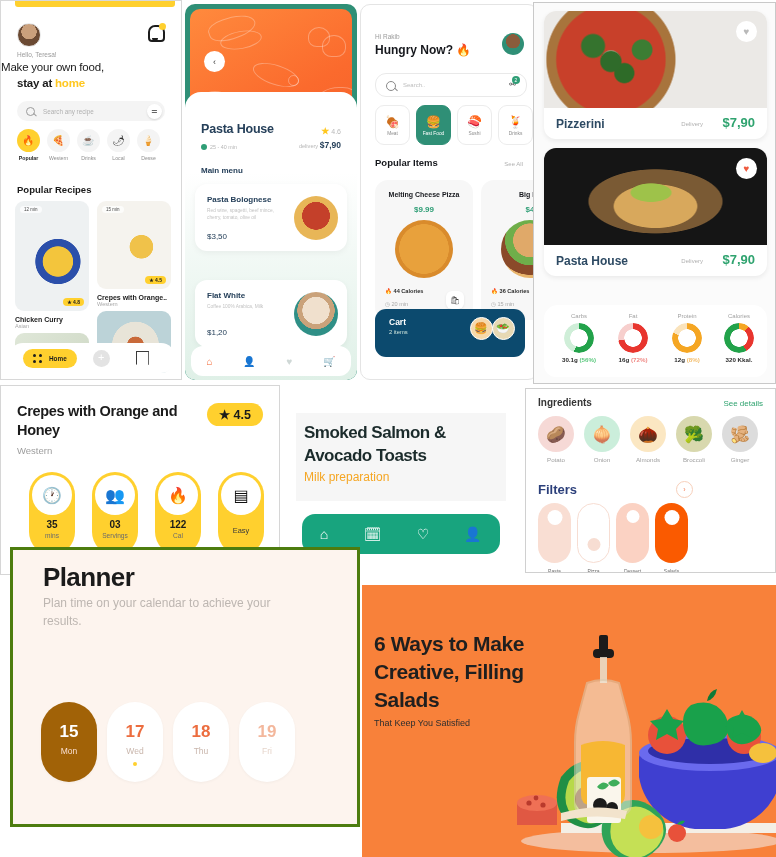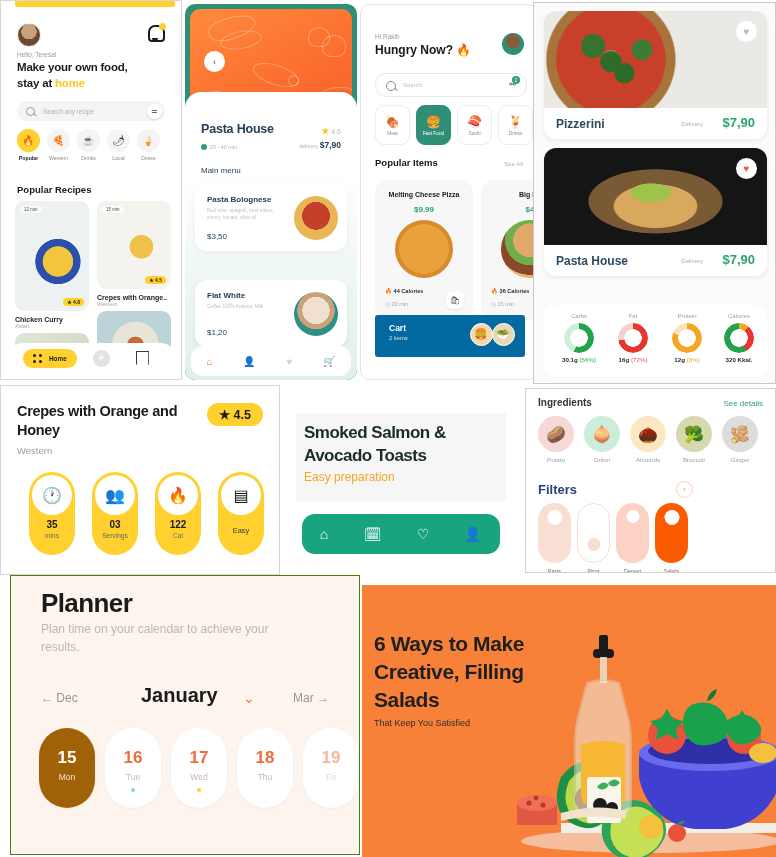--- a/index.html
+++ b/index.html
@@ -11,21 +11,21 @@
   
   #p1{left:0;top:0;width:182px;height:380px;background:#ffffff;border:1px solid #d8d8d8;box-sizing:border-box;}
   #p1 .topbar{position:absolute;left:14px;top:0;width:160px;height:6px;background:#ffd02e;border-radius:0 0 3px 3px;}
   .avatar1{position:absolute;left:16px;top:22px;width:22px;height:22px;border-radius:50%;
     background:radial-gradient(circle at 50% 35%,#caa07c 0 42%,#6b4a33 43% 100%);border:1.5px solid #eaeaea;}
   .bell{position:absolute;right:16px;top:22px;width:18px;height:20px;}
   .bell .b{width:13px;height:13px;border:2px solid #1c1c1c;border-radius:7px 7px 4px 4px;position:absolute;left:1px;top:2px;}
   .bell .clap{position:absolute;left:5px;top:15px;width:6px;height:3px;background:#1c1c1c;border-radius:0 0 3px 3px;}
   .bell .dot{position:absolute;right:-1px;top:0px;width:7px;height:7px;border-radius:50%;background:#ffd02e;}
   .hello{position:absolute;left:16px;top:50px;font-size:6.5px;color:#9a9a9a;}
-  .h1a{position:absolute;left:16px;top:60px;font-size:11.5px;font-weight:bold;color:#1b1b1b;letter-spacing:-.2px;}
+  .h1a{position:absolute;left:0;top:60px;font-size:11.5px;font-weight:normal;color:#1b1b1b;letter-spacing:-.2px;}
   .h1b{position:absolute;left:16px;top:76px;font-size:11.5px;font-weight:bold;color:#1b1b1b;letter-spacing:-.2px;}
   .h1b em{font-style:normal;color:#ffc71f;}
   .searchbar{position:absolute;left:16px;top:100px;width:148px;height:20px;background:#f4f4f4;border-radius:10px;}
   .searchbar .mag{position:absolute;left:9px;top:6px;width:7px;height:7px;border:1.3px solid #9b9b9b;border-radius:50%;}
   .searchbar .mag:after{content:"";position:absolute;left:6px;top:6px;width:3.5px;height:1.3px;background:#9b9b9b;transform:rotate(45deg);}
   .searchbar .ph{position:absolute;left:26px;top:6.5px;font-size:6.3px;color:#b0b0b0;}
   .filterbtn{position:absolute;right:3px;top:2.5px;width:15px;height:15px;background:#fff;border-radius:50%;
     box-shadow:0 1px 2px rgba(0,0,0,.12);font-size:7px;color:#333;display:flex;align-items:center;justify-content:center;}
   .chips{position:absolute;left:16px;top:128px;display:flex;gap:7px;}
   .chip{width:23px;text-align:center;}
@@ -56,21 +56,21 @@
     display:flex;align-items:center;justify-content:center;font-size:9px;color:#3a3a3a;}
   #p2 .sheet{position:absolute;left:0;top:88px;width:172px;height:288px;border-radius:16px 16px 10px 10px;
     background:linear-gradient(180deg,#ffffff 0%,#ffffff 28%,#dff0e7 100%);}
   .ph-title{position:absolute;left:16px;top:30px;font-size:12.5px;font-weight:bold;color:#26405a;letter-spacing:-.2px;}
   .ph-star{position:absolute;right:16px;top:34px;font-size:7px;color:#b9b9b9;}
   .ph-star b{color:#ffc71f;font-size:9px;}
   .ph-time{position:absolute;left:16px;top:52px;font-size:5.4px;color:#b6b6b6;}
   .ph-time i{display:inline-block;width:6px;height:6px;border-radius:50%;background:#2f9e76;margin-right:3px;vertical-align:-1px;}
   .ph-del{position:absolute;right:16px;top:48px;font-size:5.6px;color:#b6b6b6;}
   .ph-del b{font-size:8.5px;color:#26405a;}
-  .ph-mm{position:absolute;left:16px;top:74px;font-size:8px;font-weight:normal;color:#26405a;}
+  .ph-mm{position:absolute;left:16px;top:74px;font-size:8px;font-weight:bold;color:#26405a;}
   .mitem{position:absolute;left:10px;width:152px;height:67px;background:#fff;border-radius:12px;box-shadow:0 2px 6px rgba(0,0,0,.05);}
   .mitem h4{margin:0;position:absolute;left:12px;top:11px;font-size:8px;font-weight:bold;color:#26405a;}
   .mitem p{margin:0;position:absolute;left:12px;top:23px;width:78px;font-size:4.8px;line-height:7px;color:#c3c3c3;}
   .mitem .pr{position:absolute;left:12px;bottom:10px;font-size:8px;color:#26405a;}
   .mitem .thumb{position:absolute;right:9px;top:12px;width:44px;height:44px;border-radius:50%;}
   .navbar2{position:absolute;left:6px;bottom:4px;width:160px;height:30px;background:#fff;border-radius:12px;
     display:flex;align-items:center;justify-content:space-around;font-size:10px;color:#cfd8d6;}
 
   
   #p3{left:360px;top:4px;width:178px;height:376px;background:#ffffff;border-radius:10px;border:1px solid #e4e4e4;box-sizing:border-box;}
@@ -93,21 +93,21 @@
   .pop3{position:absolute;left:14px;top:152px;font-size:9.5px;font-weight:bold;color:#16181d;}
   .seeall{position:absolute;right:14px;top:156px;font-size:6px;color:#b2b2b2;}
   .fcard{position:absolute;top:175px;width:98px;height:140px;background:#f7f7f7;border-radius:13px;}
   .fcard h5{margin:0;position:absolute;top:11px;left:0;right:0;text-align:center;font-size:7px;font-weight:bold;color:#16181d;}
   .fcard .price{position:absolute;top:25px;left:0;right:0;text-align:center;font-size:8px;font-weight:bold;color:#2f9e76;}
   .fcard .fimg{position:absolute;left:50%;transform:translateX(-50%);top:40px;width:58px;height:58px;border-radius:50%;}
   .fcard .cal{position:absolute;left:10px;bottom:26px;font-size:5.6px;font-weight:bold;color:#2b2b2b;}
   .fcard .min{position:absolute;left:10px;bottom:13px;font-size:5.6px;color:#a9a9a9;}
   .fcard .bag{position:absolute;right:9px;bottom:11px;width:18px;height:18px;background:#fff;border-radius:6px;
     display:flex;align-items:center;justify-content:center;font-size:8px;color:#2b2b2b;box-shadow:0 1px 3px rgba(0,0,0,.08);}
-  .cart{position:absolute;left:14px;bottom:22px;width:150px;height:42px;background:#0369a1;border-radius:3px;}
+  .cart{position:absolute;left:14px;bottom:22px;width:150px;height:48px;background:#0c4a6e;border-radius:11px;}
   .cart .t{position:absolute;left:14px;top:8px;font-size:8.5px;font-weight:bold;color:#fff;}
   .cart .s{position:absolute;left:14px;top:20px;font-size:5.8px;color:#cfe6dd;}
   .cart .a1,.cart .a2{position:absolute;top:8px;width:21px;height:21px;border-radius:50%;border:1.5px solid #fff;}
   .cart .a1{right:32px;}.cart .a2{right:10px;}
   .cartbar{position:absolute;left:50%;transform:translateX(-50%);bottom:60px;width:30px;height:3px;background:#ddd;border-radius:2px;}
 
   
   #p4{left:533px;top:2px;width:243px;height:382px;background:#fbfbfb;border:1px solid #c9c9c9;box-sizing:border-box;}
   .rest{position:absolute;left:10px;width:223px;background:#fff;border-radius:12px;box-shadow:0 2px 5px rgba(0,0,0,.07);overflow:hidden;}
   .rest .photo{height:97px;position:relative;}
@@ -156,21 +156,21 @@
   .fil-t{position:absolute;left:12px;top:93px;font-size:13px;font-weight:bold;color:#2b3f7a;}
   .fil-next{position:absolute;left:150px;top:92px;width:15px;height:15px;border-radius:50%;border:1.2px solid #f7d0bb;
     display:flex;align-items:center;justify-content:center;font-size:7px;color:#f5805a;}
   .fils{position:absolute;left:12px;top:114px;display:flex;gap:6px;}
   .fl{width:33px;}
   .fl .body{width:33px;height:60px;border-radius:17px;position:relative;}
   .fl .knob{position:absolute;left:50%;transform:translateX(-50%);top:7px;border-radius:50%;}
   .fl .l{margin-top:5px;text-align:center;font-size:5px;color:#6e6e6e;}
 
   
-  #p8{left:10px;top:575px;width:350px;height:280px;background:#fdf4ee;border:1px solid #4d7c0f;box-sizing:border-box;}
+  #p8{left:10px;top:547px;width:350px;height:280px;background:#fdf4ee;border:3px solid #4d7c0f;box-sizing:border-box;}
   .pl-t{position:absolute;left:30px;top:12px;font-size:26px;font-weight:bold;color:#1b1b1b;letter-spacing:-.6px;}
   .pl-s{position:absolute;left:30px;top:44px;width:250px;font-size:12px;line-height:18px;color:#bdb6b1;}
   .mnav{position:absolute;left:0;right:0;top:110px;height:26px;}
   .mnav .prev{position:absolute;left:30px;top:5px;font-size:12px;color:#9a9490;}
   .mnav .mon{position:absolute;left:130px;top:-2px;font-size:20px;font-weight:bold;color:#1b1b1b;}
   .mnav .chev{position:absolute;left:232px;top:4px;font-size:14px;color:#ef7e52;}
   .mnav .next{position:absolute;right:30px;top:5px;font-size:12px;color:#9a9490;}
   .days{position:absolute;left:28px;top:152px;display:flex;gap:10px;}
   .day{width:56px;height:80px;background:#fff;border-radius:28px;position:relative;box-shadow:0 1px 3px rgba(0,0,0,.04);}
   .day.act{background:#a16207;}
@@ -458,21 +458,21 @@
       <div class="stat">
         <div class="icb">▤</div>
         <div class="only">Easy</div>
       </div>
     </div>
   </div>
 
   <div class="panel" id="p6">
     <div class="sm-box">
       <div class="sm-t">Smoked Salmon &amp; Avocado Toasts</div>
-      <div class="sm-s">Easy preparation</div>
+      <div class="sm-s">Milk preparation</div>
     </div>
     <div class="sm-nav">
       <span>⌂</span>
       <span>🗓</span>
       <span>♡</span>
       <span>👤</span>
     </div>
   </div>
 
   <div class="panel" id="p7">
@@ -536,35 +536,24 @@
             <div class="knob" style="width:15px;height:15px;background:#fff;"></div>
           </div>
         <div class="l">Salads</div>
       </div>
     </div>
   </div>
 
   <div class="panel" id="p8">
     <div class="pl-t">Planner</div>
     <div class="pl-s">Plan time on your calendar to achieve your results.</div>
-    <div class="mnav">
-      <div class="prev">← Dec</div>
-      <div class="mon">January</div>
-      <div class="chev">⌄</div>
-      <div class="next">Mar →</div>
-    </div>
     <div class="days">
       <div class="day act">
         <div class="n">15</div>
         <div class="w">Mon</div>
-      </div>
-      <div class="day">
-        <div class="n">16</div>
-        <div class="w">Tue</div>
-        <div class="dot" style="background:#7fd5e8;"></div>
       </div>
       <div class="day">
         <div class="n">17</div>
         <div class="w">Wed</div>
         <div class="dot" style="background:#ffd02e;"></div>
       </div>
       <div class="day">
         <div class="n">18</div>
         <div class="w">Thu</div>
       </div>

